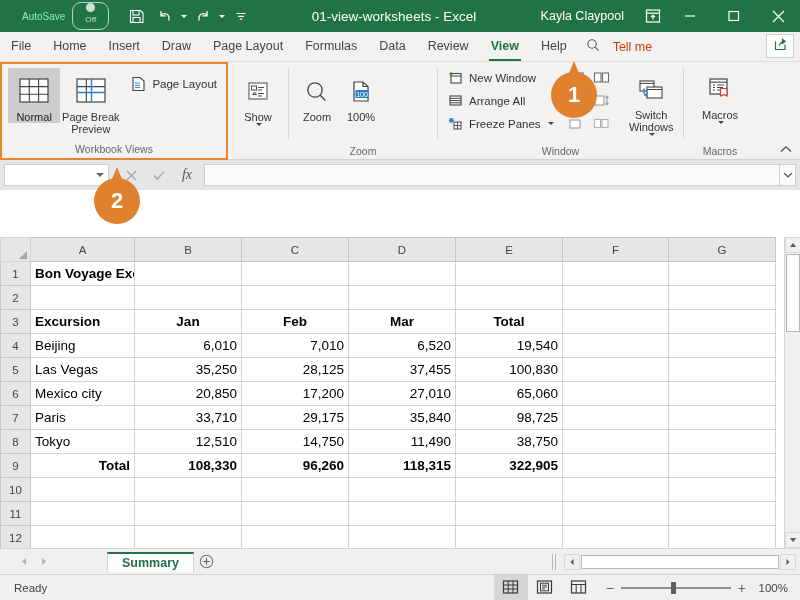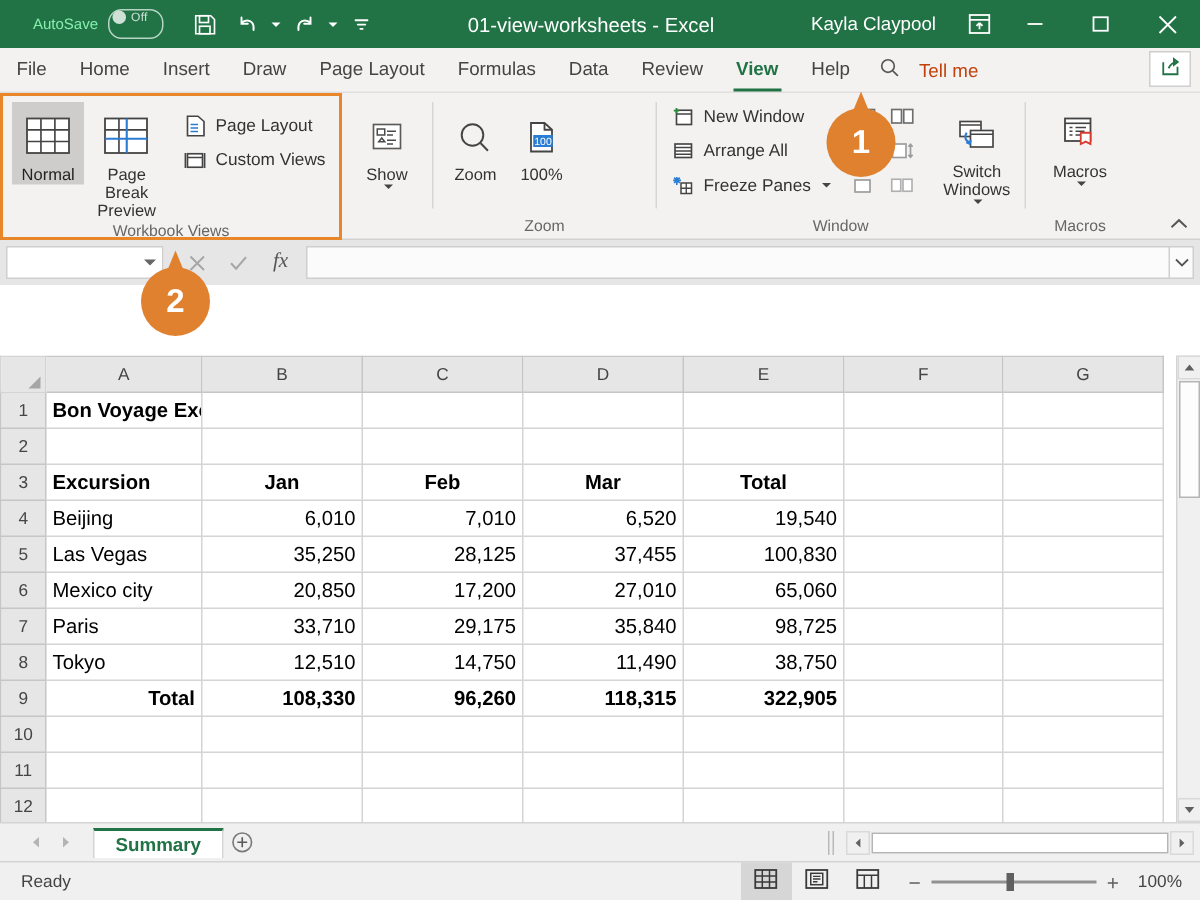--- a/index.html
+++ b/index.html
@@ -12,22 +12,22 @@
     position: relative;
   }
   
   #titlebar {
     height: 32px; background:#217346; display:flex; align-items:center;
     color:#fff; position:relative;
   }
   .ts-autosave { display:flex; align-items:center; margin-left:22px; gap:7px; }
   .ts-autosave .lbl { color:#86efac; font-size:10px; }
   .toggle {
-    width:37px; height:20px; border:1px solid #b8d4c4; border-radius:9px;
-    display:flex; align-items:flex-start; padding:0 2px; gap:3px;
+    width:37px; height:28px; border:1px solid #b8d4c4; border-radius:9px;
+    display:flex; align-items:center; padding:0 2px; gap:3px;flex-direction:column;
   }
   .toggle .knob { width:9px;height:9px;border-radius:50%;background:#cfe1d7; }
   .toggle .off { font-size:8px; color:#cfe1d7; letter-spacing:.2px;}
   .qat { display:flex; align-items:center; gap:3px; margin-left:14px; }
   .qat .qbtn { width:26px;height:24px;display:flex;align-items:center;justify-content:center;cursor:default;}
   .qat .qbtn svg { display:block; }
   .caret-d { width:0;height:0;border-left:3px solid transparent;border-right:3px solid transparent;border-top:3.5px solid #fff; }
   #doctitle {
     position:absolute; left:0; right:12px; text-align:center; font-size:13.5px;
     color:#fff; pointer-events:none;
@@ -113,21 +113,21 @@
              border-left:1px solid #d4d4d4; }
   .sb-arrow { width:16px;height:16px;background:#f0f0f0;display:flex;align-items:center;justify-content:center;
               border:1px solid #d9d9d9;}
   #vthumb { position:absolute; top:17px; left:1px; width:14px; height:78px; background:#fdfdfd;
             border:1px solid #b5b5b5; }
 
   
   #sheettabs { position:absolute; left:0; right:0; bottom:26px; height:26px; background:#f0f0f0;
                display:flex; align-items:center; border-top:1px solid #d4d4d4; }
   .navarrows { display:flex; align-items:center; gap:12px; padding:0 14px 0 20px; }
-  .stab { height:20px; padding:8px 14px; display:flex;align-items:center; font-size:12.5px; }
+  .stab { height:20px; padding:8px 14px; display:flex;align-items:center; font-size:12.5px;margin-left:45px; }
   .stab.active { background:#fff; color:#217346; font-weight:bold; border-top:2px solid #217346;
                  border-left:1px solid #d4d4d4; border-right:1px solid #d4d4d4; }
   #addsheet { width:26px;height:25px;display:flex;align-items:center;justify-content:center; }
   #htrack { margin-left:auto; display:flex; align-items:center; height:26px; padding-right:4px; }
   #hscroll { width:232px; height:16px; background:#f0f0f0; display:flex; align-items:center; }
   #hthumb { flex:1; height:14px; background:#fff; border:1px solid #b5b5b5; margin:0 1px; }
   .tabsplit { width:4px; height:16px; border-left:1px solid #b9b9b9; border-right:1px solid #b9b9b9;
               margin:0 8px; }
 
   
@@ -286,30 +286,20 @@
       </div>
       <div class="colstack" style="margin-left:6px;padding-top:4px;">
         <div class="smallbtn">
           <span class="ic">
             <svg width="15" height="16" viewBox="0 0 15 16">
                 <path d="M2 1.5h7l4 3.5v9.5H2z" fill="#fff" stroke="#444" stroke-width="1.1"></path>
                 <path d="M4 7h5M4 9.3h5M4 11.6h5" stroke="#2b7cd3" stroke-width="1"></path>
               </svg>
           </span>
           <span>Page Layout</span>
-        </div>
-        <div class="smallbtn">
-          <span class="ic">
-            <svg width="16" height="16" viewBox="0 0 16 16">
-                <rect x="3" y="3.5" width="10" height="9" fill="#fff" stroke="#444" stroke-width="1.1"></rect>
-                <path d="M1.6 3v10M14.4 3v10" stroke="#444" stroke-width="1.1"></path>
-                <path d="M3 6h10" stroke="#444" stroke-width="1"></path>
-              </svg>
-          </span>
-          <span>Custom Views</span>
         </div>
       </div>
     </div>
     <div class="glabel">Workbook Views</div>
   </div>
 
   <div class="rgroup" style="width:60px;">
     <div class="gbody" style="justify-content:center;padding-top:6px;align-items:flex-start;">
       <div class="bigbtn">
         <span class="ic">

